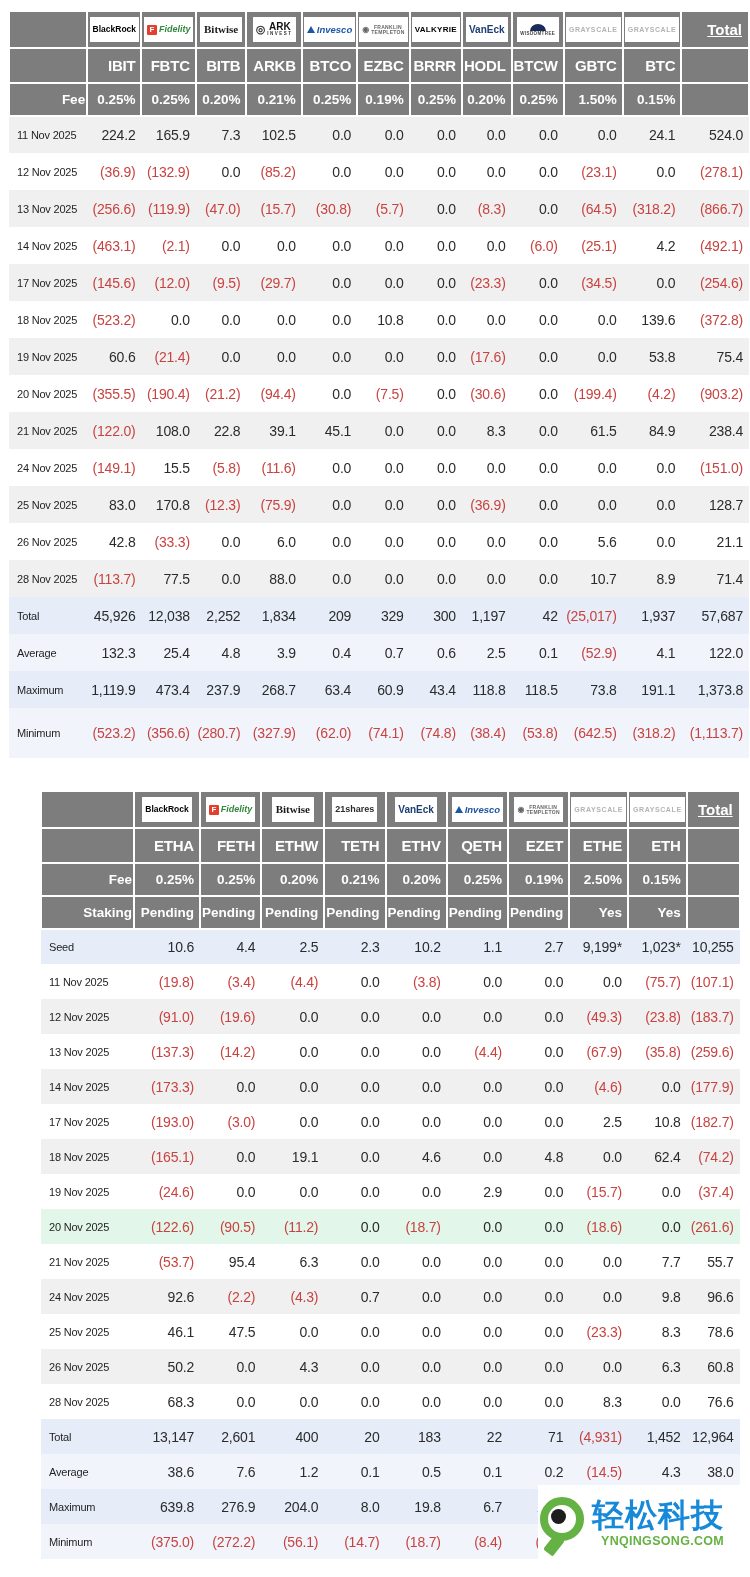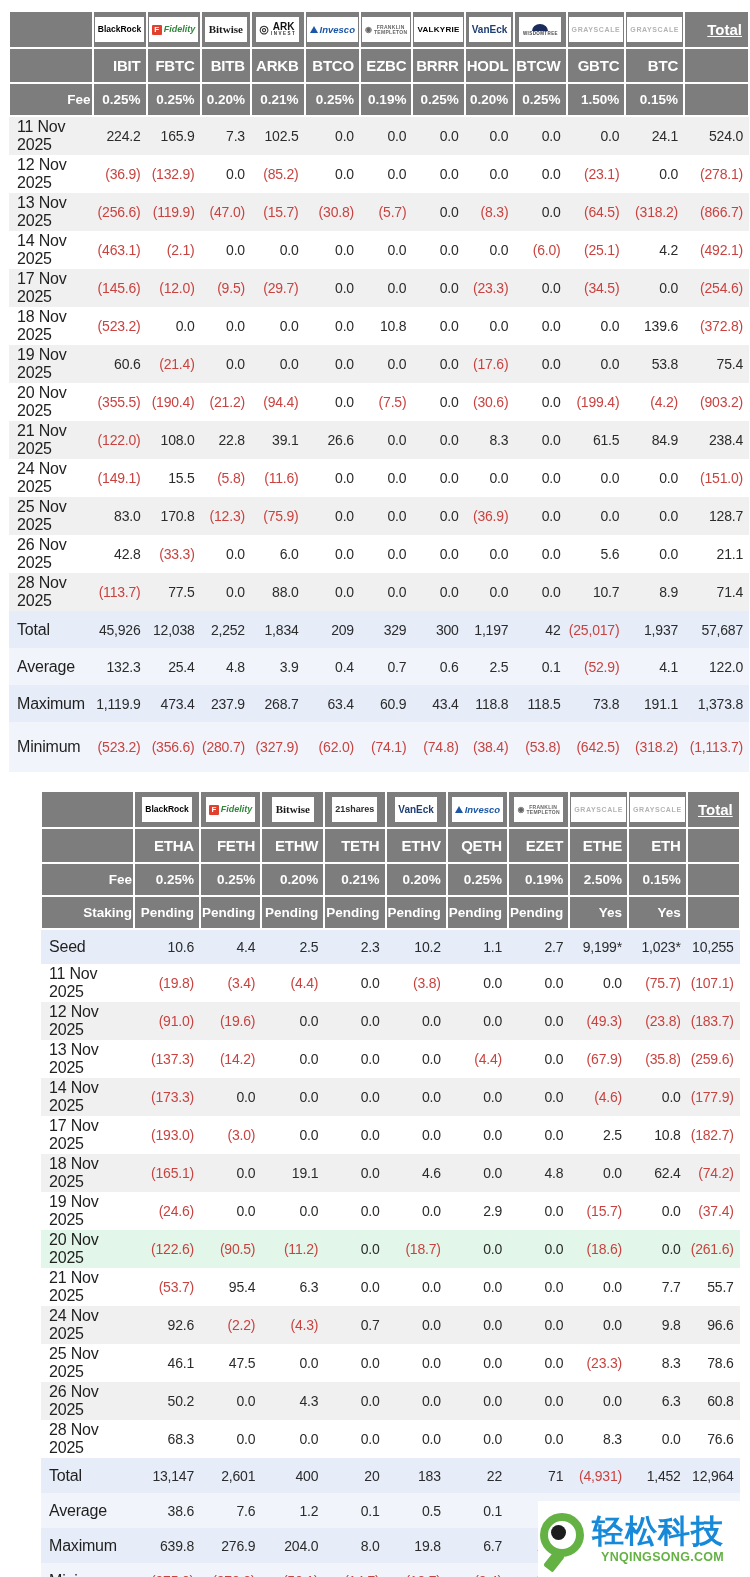--- a/index.html
+++ b/index.html
@@ -22,21 +22,21 @@
   .logo-row th.hc { height:37px;text-decoration:underline; }
   th.tick { font-size:15px; text-align:right; padding-right:5px; height:35px; letter-spacing:-0.2px; }
   th.fee  { font-size:13.5px; text-align:right; padding-right:5px; height:33px; }
   th.lab  { font-size:13.5px; text-align:right; padding-left:7px; }
   th.total-h { font-size:15px; text-align:right; padding-right:6px; }
 
   
   td { height:37px; vertical-align:middle; }
   .t2 td { height:35px; }
   td.num { text-align:right; padding-right:6px; font-size:14px; letter-spacing:-0.2px; color:#2b2b2b; }
-  td.lbl { text-align:left; padding-left:8px; font-size:16px; color:#1f1f1f; letter-spacing:-0.2px; }
+  td.lbl { text-align:left; padding-left:8px; font-size:11px; color:#1f1f1f; letter-spacing:-0.2px; }
   td.neg { color:#c84340; }
   tr.tall td { height:50px; }
 
   tr.bg-g     { background:#f0f0f0; }
   tr.bg-w     { background:#ffffff; }
   tr.bg-blue  { background:#e6edf8; }
   tr.bg-blue2 { background:#f1f5fb; }
   tr.bg-green { background:#e2f6e9; }
 
   
@@ -69,21 +69,21 @@
   .logo-ark .l2 { font-size:4.5px; letter-spacing:1.5px; color:#333; }
   .logo-ark .logo-icn { font-size:11px; margin-right:2px; color:#333; }
   .logo-franklin .l1, .logo-franklin .l2 { font-size:5px; color:#666; letter-spacing:0.3px; }
   .logo-franklin .logo-icn { font-size:8px; margin-right:2px; color:#666; }
   .logo-wisdomtree { flex-direction:column; }
   .tree-icon { width:16px; height:7px; background:#1b2c5c; border-radius:50% 50% 20% 20% / 100% 100% 0 0; margin-bottom:1px; }
   .logo-wisdomtree .l2 { font-size:4.5px; color:#444; letter-spacing:0.4px; }
 
   
   .watermark {
-    position:absolute; right:0; bottom:0; width:212px; height:76px;
+    position:absolute; right:0; bottom:16px; width:212px; height:76px;
     background:#fff; display:flex; align-items:center; z-index:5;
   }
   .wm-icon { position:relative; width:54px; height:68px; flex:none; }
   .wm-icon .ring {
     position:absolute; top:8px; left:2px; width:44px; height:44px; border-radius:50%;
     border:8px solid #65b244; background:#fff;
   }
   .wm-icon .pupil { position:absolute; top:20px; left:13px; width:15px; height:15px; border-radius:50%; background:#1d1d1d; }
   .wm-icon .handle { position:absolute; bottom:2px; left:10px; width:12px; height:20px; background:#65b244; border-radius:2px; transform:rotate(38deg); }
   .wm-text { display:flex; flex-direction:column; }
@@ -292,21 +292,21 @@
           <td class="num neg">(199.4)</td>
           <td class="num neg">(4.2)</td>
           <td class="num neg">(903.2)</td>
         </tr>
         <tr class="bg-g">
           <td class="lbl">21 Nov 2025</td>
           <td class="num neg">(122.0)</td>
           <td class="num">108.0</td>
           <td class="num">22.8</td>
           <td class="num">39.1</td>
-          <td class="num">26.6</td>
+          <td class="num">45.1</td>
           <td class="num">0.0</td>
           <td class="num">0.0</td>
           <td class="num">8.3</td>
           <td class="num">0.0</td>
           <td class="num">61.5</td>
           <td class="num">84.9</td>
           <td class="num">238.4</td>
         </tr>
         <tr class="bg-w">
           <td class="lbl">24 Nov 2025</td>

